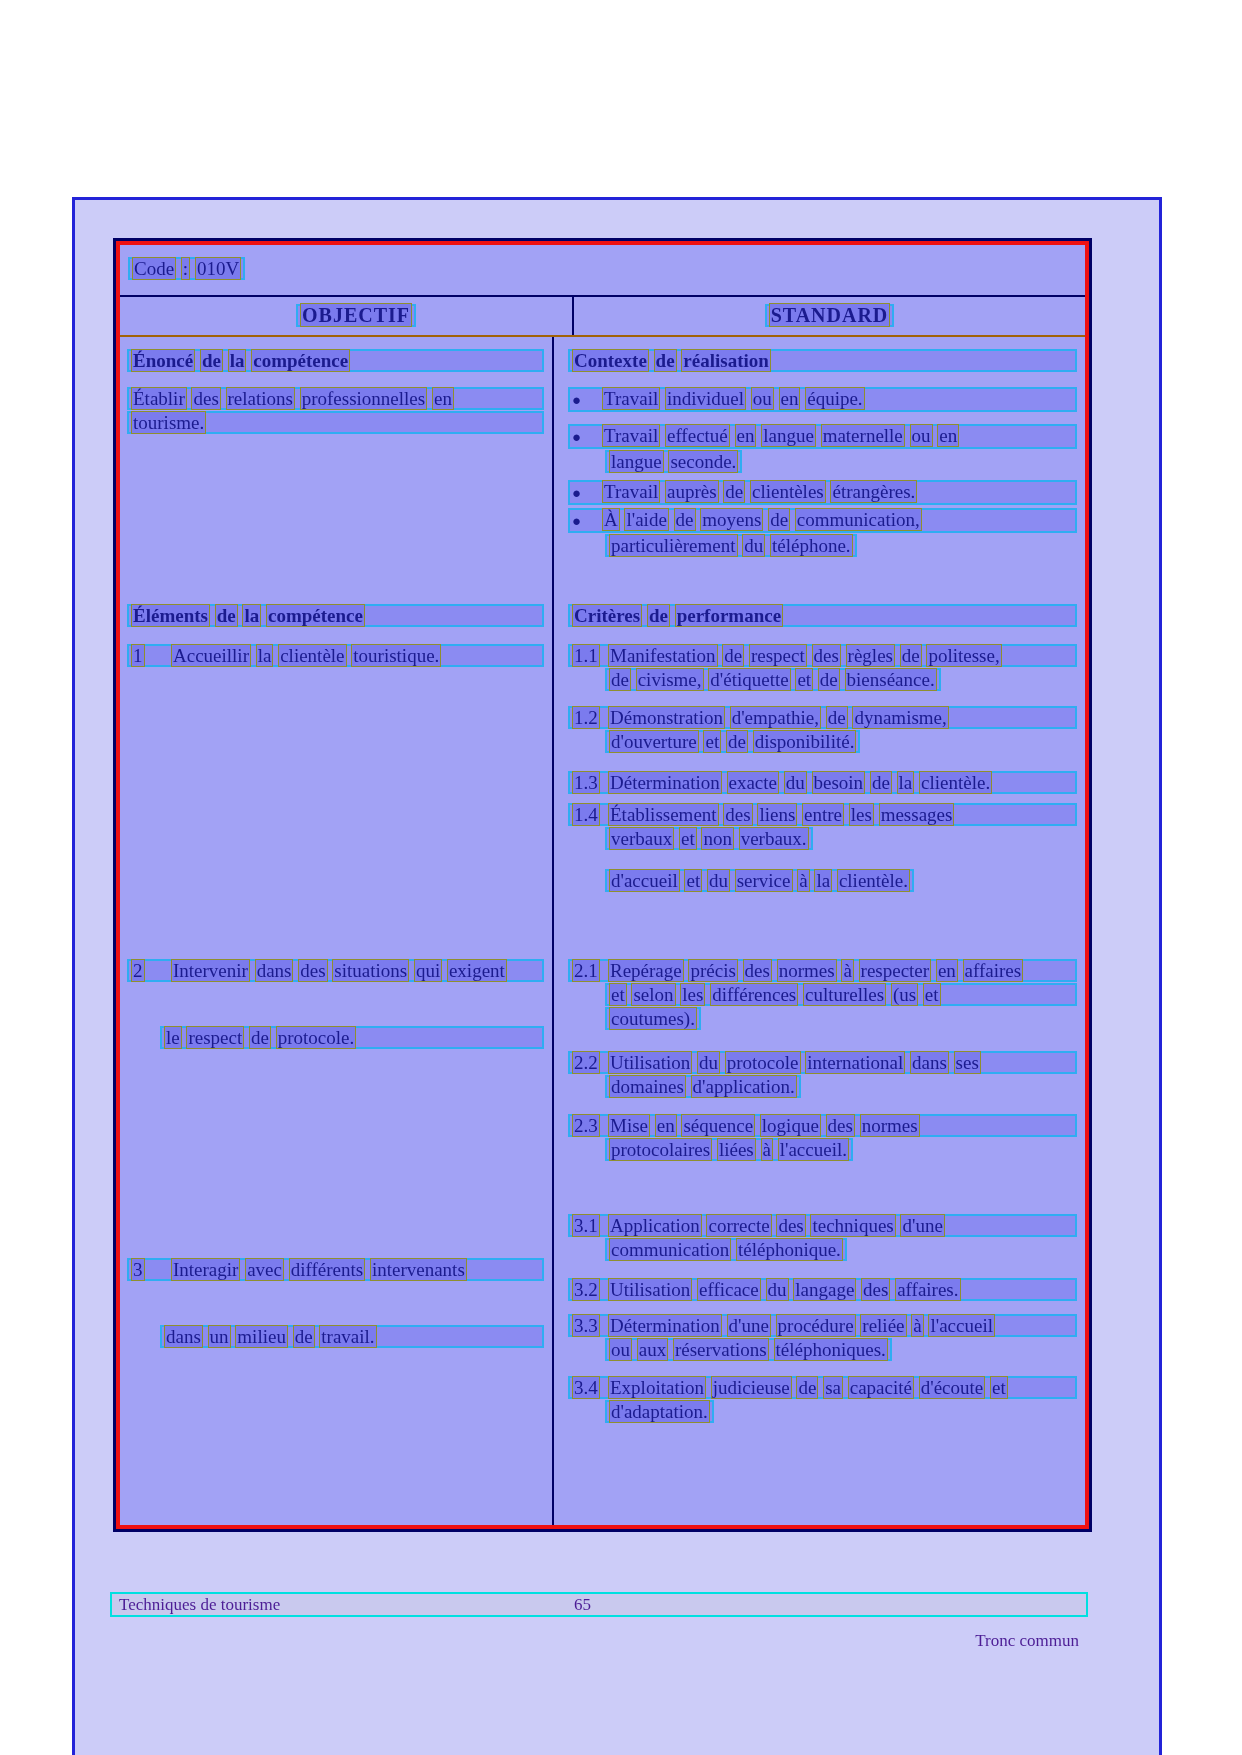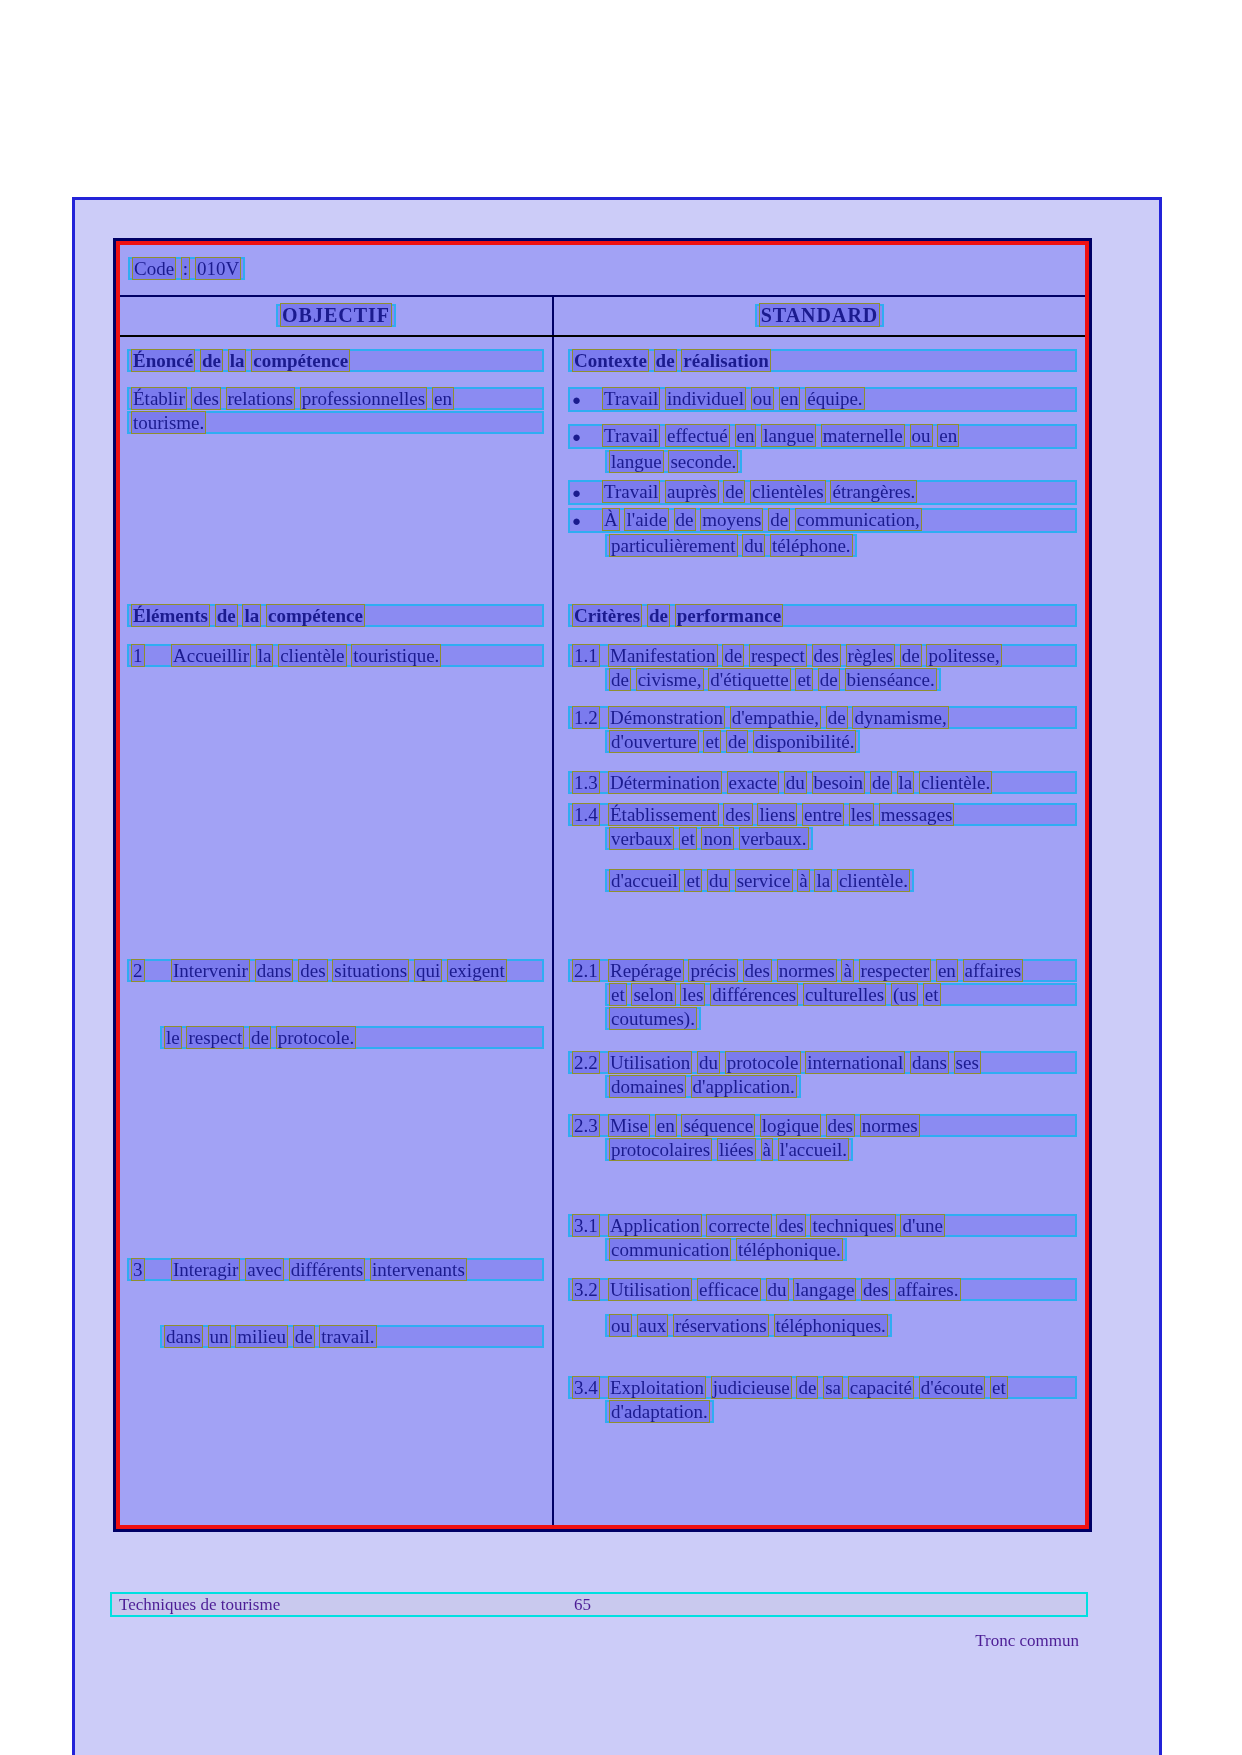--- a/index.html
+++ b/index.html
@@ -11,21 +11,21 @@
     position:absolute; left:72px; top:197px; width:1090px; height:1720px;
     border:3px solid #2323d8; background:#ccccf8; box-sizing:border-box;
   }
   .doc-table {
     position:absolute; left:38px; top:38px; width:979px; height:1294px;
     border:3px solid #000066; background:#a2a2f5; box-sizing:border-box;
   }
   .red-frame { position:absolute; inset:0; border:4px solid #ee1111; }
   .t-inner { position:absolute; left:4px; top:4px; right:4px; bottom:4px; }
   .row-code { height:52px; border-bottom:2px solid #000066; position:relative; box-sizing:border-box; padding:12px 0 0 8px; }
-  .row-headers { height:40px; border-bottom:2px solid #000000; display:flex; box-sizing:border-box; }
+  .row-headers { height:40px; border-bottom:2px solid #a16207; display:flex; box-sizing:border-box;padding-left:20px; }
   .hcell { flex:0 0 434px; display:flex; align-items:center; justify-content:center; border-right:2px solid #000066; box-sizing:border-box; }
   .hcell.right { flex:1 1 auto; border-right:none;border-radius:16px; }
   .row-body { position:relative; height:calc(100% - 92px); }
   .col-left  { position:absolute; left:0; top:0; bottom:0; width:434px; border-right:2px solid #000066; box-sizing:border-box; }
   .col-right { position:absolute; left:436px; top:0; bottom:0; right:0; }
   .block  { position:absolute; left:7px;  right:8px; }
   .col-right .block { left:12px; right:8px; }
 
   .lbox {
     border:2px solid #2fadf2; background:#8b8bf2; padding:0 2px;
@@ -155,20 +155,21 @@
           </div>
 
           <div class="block" style="top:877px">
             <div class="lbox full"><span class="num ocr"><span class="w">3.1</span></span><span class="ocr"><span class="w">Application</span> <span class="w">correcte</span> <span class="w">des</span> <span class="w">techniques</span> <span class="w">d'une</span></span></div>
             <div class="lbox fit indent-r ocr"><span class="w">communication</span> <span class="w">téléphonique.</span></div>
           </div>
           <div class="block" style="top:941px">
             <div class="lbox full"><span class="num ocr"><span class="w">3.2</span></span><span class="ocr"><span class="w">Utilisation</span> <span class="w">efficace</span> <span class="w">du</span> <span class="w">langage</span> <span class="w">des</span> <span class="w">affaires.</span></span></div>
           </div>
           <div class="block" style="top:977px">
+            <div class="lbox full"><span class="num ocr"><span class="w">3.3</span></span><span class="ocr"><span class="w">Détermination</span> <span class="w">d'une</span> <span class="w">procédure</span> <span class="w">reliée</span> <span class="w">à</span> <span class="w">l'accueil</span></span></div>
             <div class="lbox fit indent-r ocr"><span class="w">ou</span> <span class="w">aux</span> <span class="w">réservations</span> <span class="w">téléphoniques.</span></div>
           </div>
           <div class="block" style="top:1039px">
             <div class="lbox full"><span class="num ocr"><span class="w">3.4</span></span><span class="ocr"><span class="w">Exploitation</span> <span class="w">judicieuse</span> <span class="w">de</span> <span class="w">sa</span> <span class="w">capacité</span> <span class="w">d'écoute</span> <span class="w">et</span></span></div>
             <div class="lbox fit indent-r ocr"><span class="w">d'adaptation.</span></div>
           </div>
         </div>
 
       </div>
     </div>

